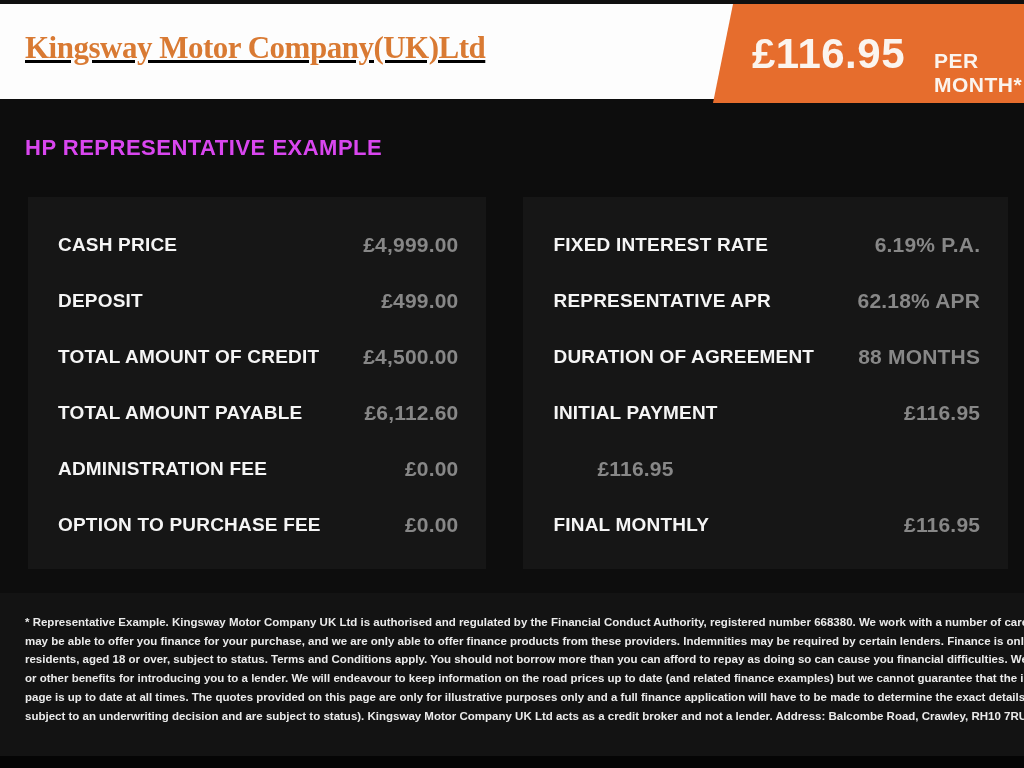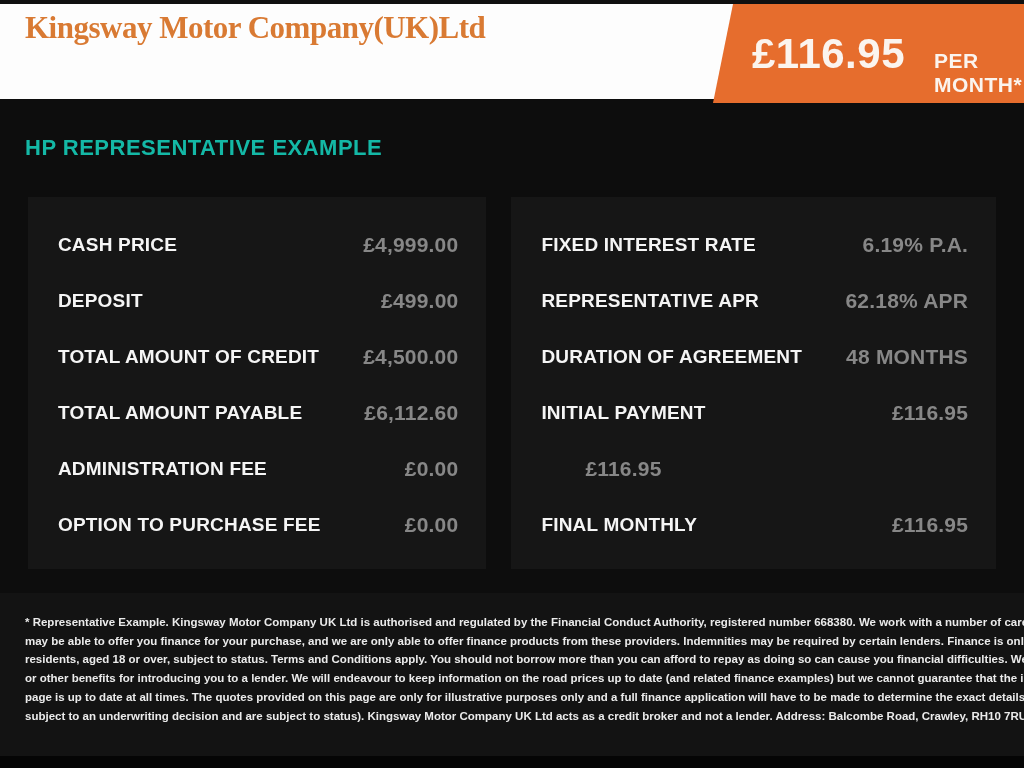--- a/index.html
+++ b/index.html
@@ -7,21 +7,21 @@
   body { font-family: "Liberation Sans", sans-serif; background: #0d0d0d; }
 
   .page { position: relative; width: 1024px; height: 768px; }
 
   
   .top-strip { position: relative; z-index: 3; height: 4px; background: #101010; }
 
   
   .header { position: relative; height: 95px; background: #fdfdfd; }
 
-  .logo-block { display: inline-block; padding: 8px 0 0 25px; }
+  .logo-block { display: inline-block; padding: 28px 0 0 25px; text-decoration: underline; }
   .logo-title {
     font-family: "Liberation Serif", serif;
     font-weight: 700; font-size: 31px; letter-spacing: -0.5px;
     color: var(--logo-orange, #d97a33); line-height: 1.0;
   }
   .logo-tagline {
     margin-top: 3px; text-align: center;
     font-size: 11px; font-weight: 700; letter-spacing: 2.6px;
     color: #b5a9a1;
   }
@@ -34,24 +34,24 @@
     clip-path: polygon(20px 0, 100% 0, 100% 100%, 0 100%);
     display: flex; align-items: baseline; padding: 0 0 0 39px;
   }
   .price-amount { color: #fbf4ee; font-size: 42px; font-weight: 700; line-height: 99px; letter-spacing: 0.5px; }
   .price-suffix { color: #fbf4ee; font-size: 21px; font-weight: 700; margin-left: 29px; letter-spacing: 0.5px; }
 
   
   .main { height: 494px; background: #0d0d0d; }
   .section-title {
     padding: 36px 0 0 25px;
-    color: #14b8a6; font-size: 22px; font-weight: 700; letter-spacing: 0.5px;
+    color: #d946ef; font-size: 22px; font-weight: 700; letter-spacing: 0.5px;
   }
 
-  .panels { display: flex; gap: 25px; margin: 36px 28px 0 28px; justify-content: center; }
+  .panels { display: flex; gap: 37px; margin: 36px 28px 0 28px; }
   .panel {
     flex: 1; background: #161616; height: 372px;
     padding: 20px 28px 16px 30px;
   }
   .finance-row {
     height: 56px; display: flex; justify-content: space-between; align-items: center;
   }
   .finance-label { color: #f5f5f5; font-size: 19px; font-weight: 700; letter-spacing: 0.2px; white-space: nowrap; }
   .finance-value { color: #878787; font-size: 21px; font-weight: 700; letter-spacing: 0.2px; white-space: nowrap; margin-left: 44px; }
 
@@ -117,21 +117,21 @@
         <div class="finance-row">
           <span class="finance-label">FIXED INTEREST RATE</span>
           <span class="finance-value">6.19% P.A.</span>
         </div>
         <div class="finance-row">
           <span class="finance-label">REPRESENTATIVE APR</span>
           <span class="finance-value">62.18% APR</span>
         </div>
         <div class="finance-row">
           <span class="finance-label">DURATION OF AGREEMENT</span>
-          <span class="finance-value">48 MONTHS</span>
+          <span class="finance-value">88 MONTHS</span>
         </div>
         <div class="finance-row">
           <span class="finance-label">INITIAL PAYMENT</span>
           <span class="finance-value">£116.95</span>
         </div>
         <div class="finance-row">
           <span class="finance-value">£116.95</span>
         </div>
         <div class="finance-row">
           <span class="finance-label">FINAL MONTHLY</span>

